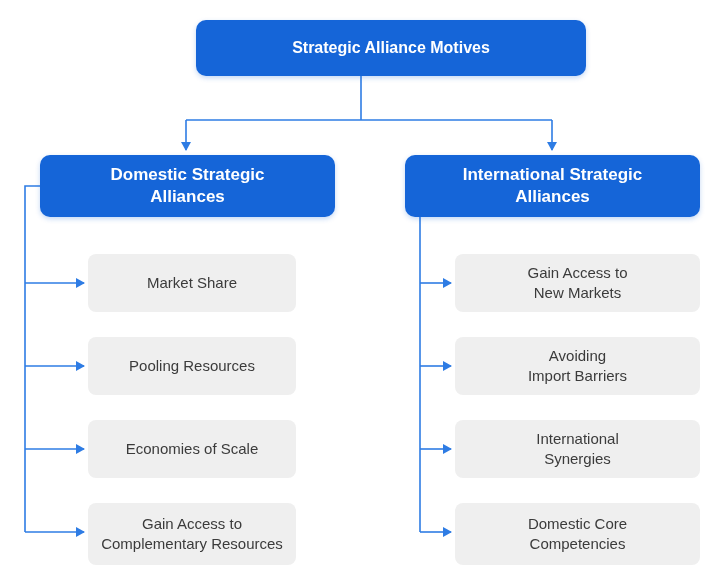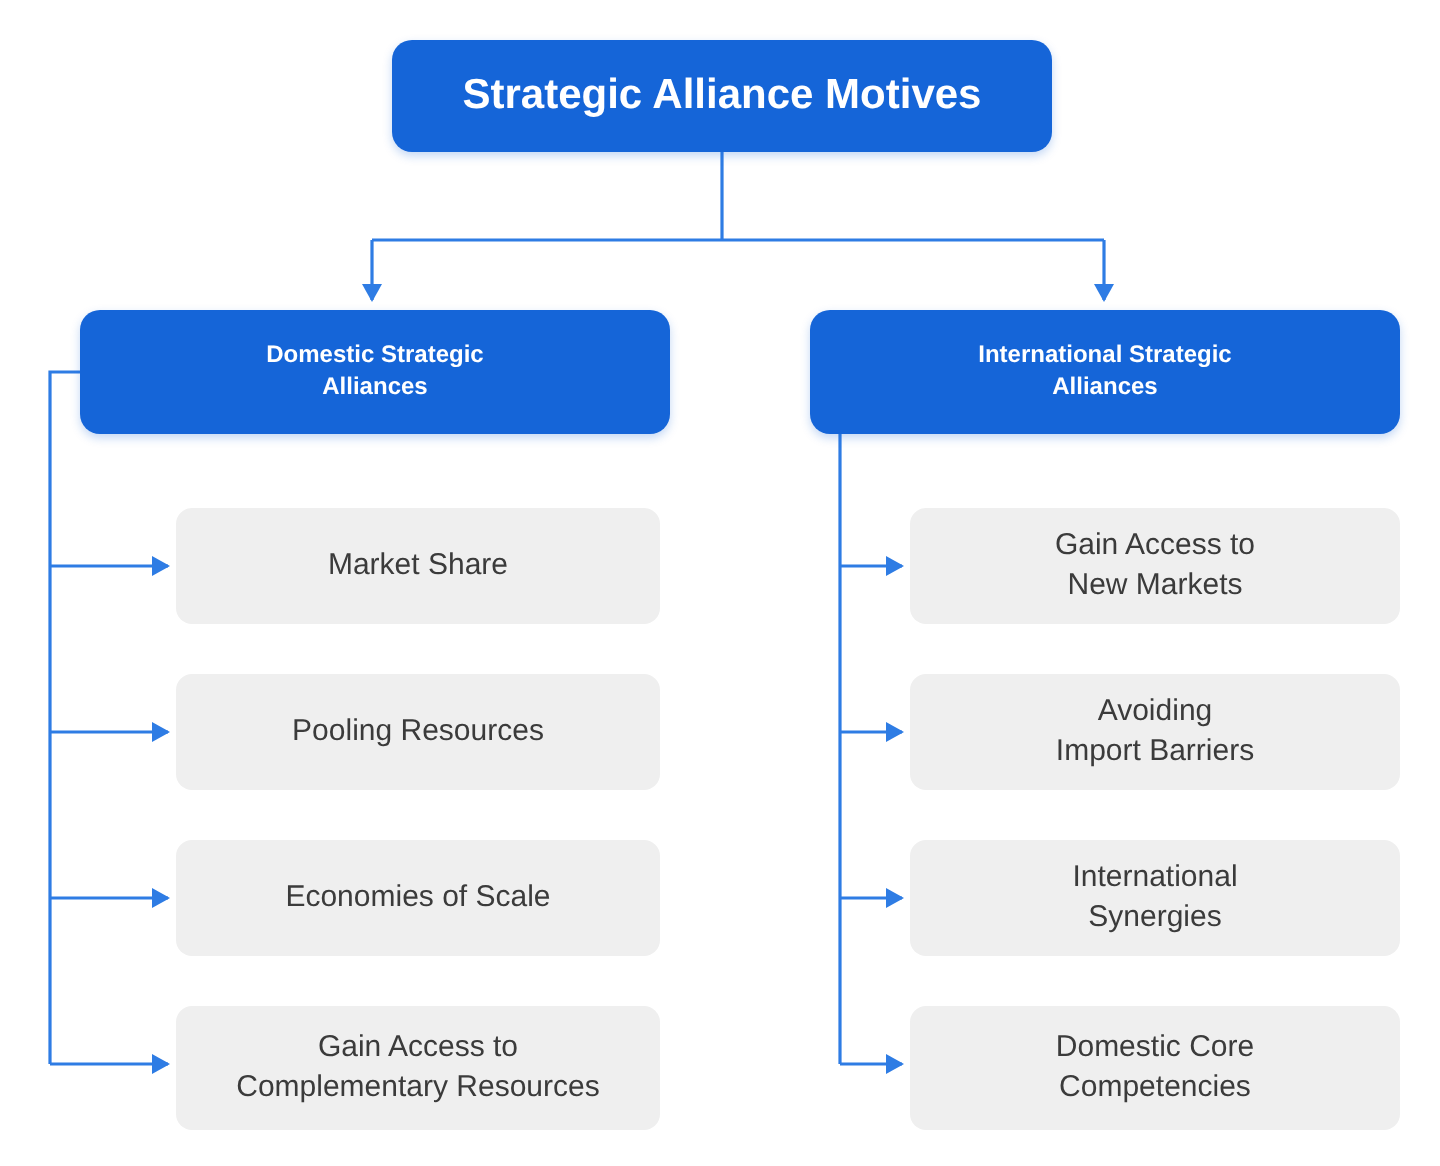--- a/index.html
+++ b/index.html
@@ -23,41 +23,41 @@
     text-align: center;
     border-radius: 10px;
     box-sizing: border-box;
   }
   .blue {
     background: var(--node-blue, #1565d8);
     color: #ffffff;
     font-weight: bold;
     box-shadow: 0 2px 5px rgba(21, 101, 216, 0.25);
   }
-  .root  { left: 196px; top: 20px;  width: 330px; height: 56px; font-size: 21px; }
-  .branch{ top: 155px; width: 295px; height: 62px; font-size: 12px; line-height: 1.3; white-space: pre-line; }
+  .root  { left: 196px; top: 20px;  width: 390px; height: 56px; font-size: 16px; }
+  .branch{ top: 155px; width: 295px; height: 62px; font-size: 17px; line-height: 1.3; white-space: pre-line; }
   .branch-left  { left: 40px; }
   .branch-right { left: 405px; text-align: center; }
 
   .leaf {
     position: absolute;
     background: var(--leaf-gray, #efefef);
     border-radius: 8px;
     display: flex;
     align-items: center;
     justify-content: center;
     text-align: center;
     font-size: 15px;
     line-height: 1.35;
     color: var(--leaf-text, #3b3b3b);
     white-space: pre-line;
     box-sizing: border-box;
     padding: 4px 10px;
   }
-  .col-left  { left: 88px;  width: 242px; }
+  .col-left  { left: 88px;  width: 208px; }
   .col-right { left: 455px; width: 245px; }
   .row-0 { top: 254px; height: 58px; }
   .row-1 { top: 337px; height: 58px; }
   .row-2 { top: 420px; height: 58px; }
   .row-3 { top: 503px; height: 62px; }
 </style>
 </head>
 <body>
 
 <div class="canvas">

